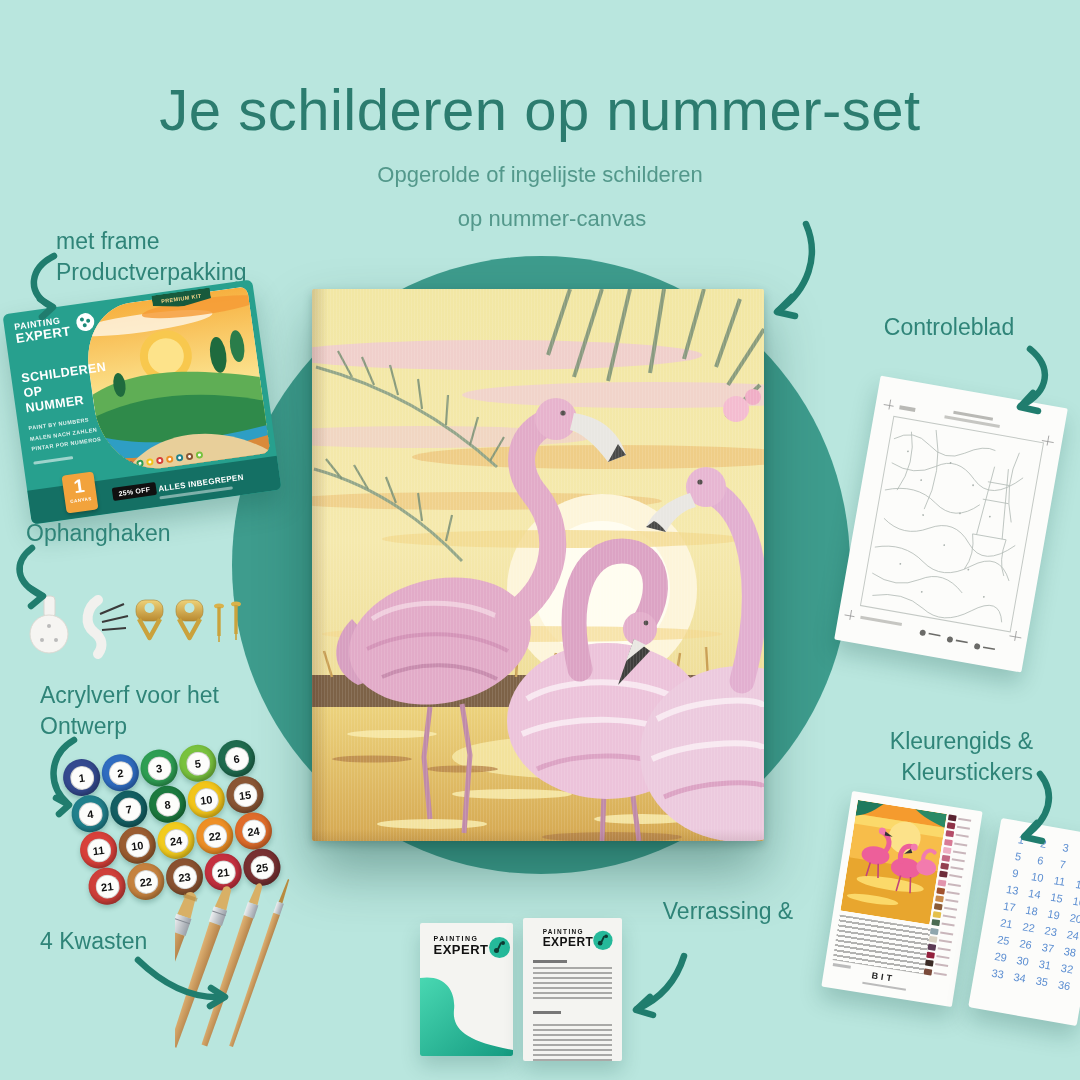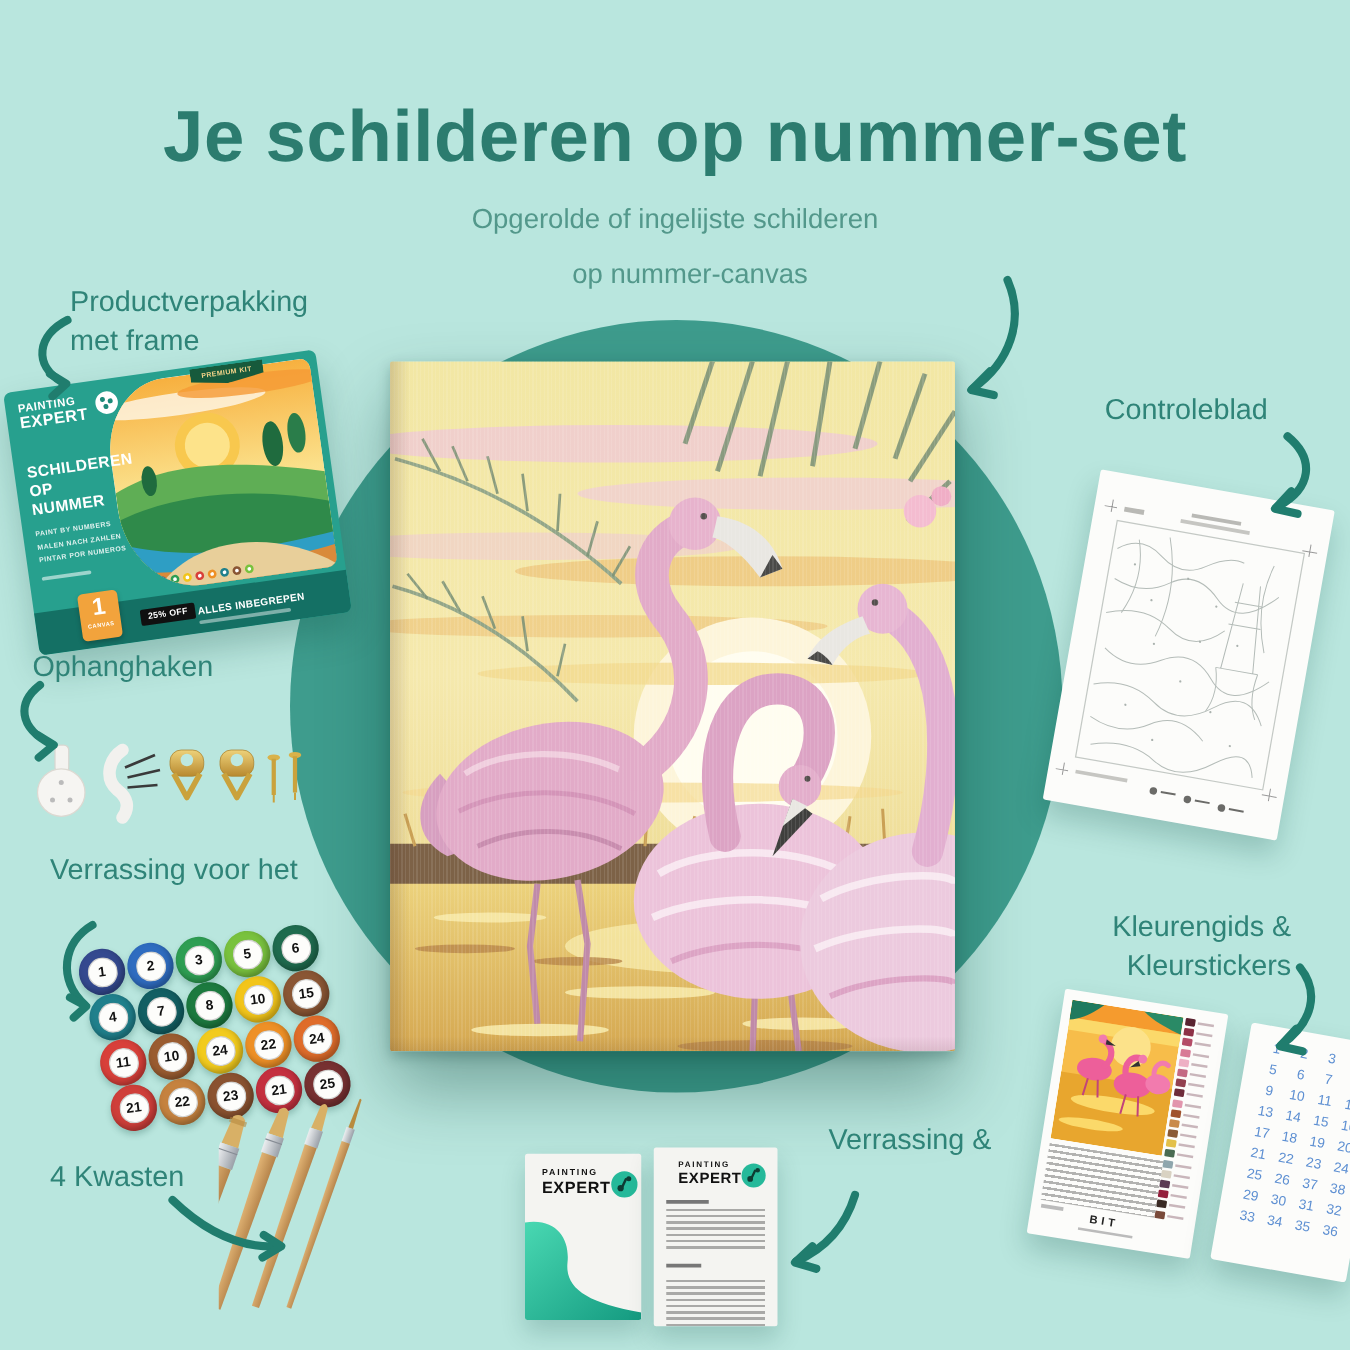--- a/index.html
+++ b/index.html
@@ -5,21 +5,21 @@
   :root{
     --bg:#b9e6de; --circle:#3e9c8d; --title:#2c7c6f; --subtitle:#53988b;
     --label:#2f8478; --arrow:#207d6e; --boxteal:#27a08e; --boxdark:#147064;
   }
   *{margin:0;padding:0;box-sizing:border-box;}
   html,body{width:1080px;height:1080px;}
   body{font-family:"Liberation Sans",sans-serif;background:var(--bg);position:relative;overflow:hidden;}
   .abs{position:absolute;}
 
   
-  .title{left:0;top:76px;width:1080px;text-align:center;font-size:58px;font-weight:700;
+  .title{left:0;top:76px;width:1080px;text-align:center;font-size:58px;font-weight:400;
          color:var(--title);letter-spacing:.5px;}
   .subtitle{left:0;width:1080px;text-align:center;font-size:22px;font-weight:500;color:var(--subtitle);}
   .sub1{top:162px;} .sub2{top:206px;padding-left:24px;}
 
   
   .lbl{color:var(--label);font-size:23px;font-weight:500;line-height:1.35;}
 
   
   .big-circle{left:232px;top:256px;width:618px;height:618px;border-radius:50%;background:var(--circle);}
   .canvas{left:312px;top:289px;width:452px;height:552px;border-radius:2px;
@@ -223,22 +223,22 @@
       <path d="M430,392 C 452,312 446,226 398,202" stroke="#e2afd0" stroke-width="25" fill="none" stroke-linecap="round"></path>
       <circle cx="394" cy="198" r="20" fill="#e7b6d2"></circle>
       <path d="M378,204 C 354,212 340,224 334,238 L 354,243 C 362,228 374,220 384,218 Z" fill="#e9e7e2"></path>
       <path d="M342,232 L334,238 L354,243 C 351,238 346,234 342,232 Z" fill="#4a4a48"></path>
       <circle cx="388" cy="193" r="2.6" fill="#55504e"></circle>
     </g>
   </svg>
 </div>
 
 <div class="abs lbl" style="left:56px;top:226px;">
+  <div>met frame</div>
   <div>Productverpakking</div>
-  <div>met frame</div>
 </div>
 
 <div class="abs box">
   <div class="box-badge">PREMIUM KIT</div>
   <div class="box-art">
     <svg width="170" height="170" viewBox="0 0 170 170">
       <defs>
         <linearGradient id="bsky" x1="0" y1="0" x2="0" y2="1">
           <stop offset="0" stop-color="#f7b03f"></stop>
             <stop offset=".5" stop-color="#fbe08a"></stop>
@@ -338,21 +338,22 @@
       <path d="M191,44 L191,50" stroke="#caa23c" stroke-width="1.6"></path>
     </g>
   <g>
       <ellipse cx="208" cy="12" rx="5" ry="2.5" fill="#d9b24a"></ellipse>
       <path d="M208,13 L208,42" stroke="#caa23c" stroke-width="3.4"></path>
       <path d="M208,42 L208,48" stroke="#caa23c" stroke-width="1.6"></path>
     </g>
 </svg>
 
 <div class="abs lbl" style="left:40px;top:680px;">
-  <div>Verrassing voor het</div>
+  <div>Acrylverf voor het</div>
+  <div>Ontwerp</div>
 </div>
 
 <div class="abs pots" id="pots">
     <div class="pot" style="left: 0px; top: 0px; background: rgb(52, 73, 143);">
       <b>1</b>
     </div>
     <div class="pot" style="left: 39px; top: 0px; background: rgb(47, 108, 192);">
       <b>2</b>
     </div>
     <div class="pot" style="left: 78px; top: 0px; background: rgb(46, 158, 83);">

